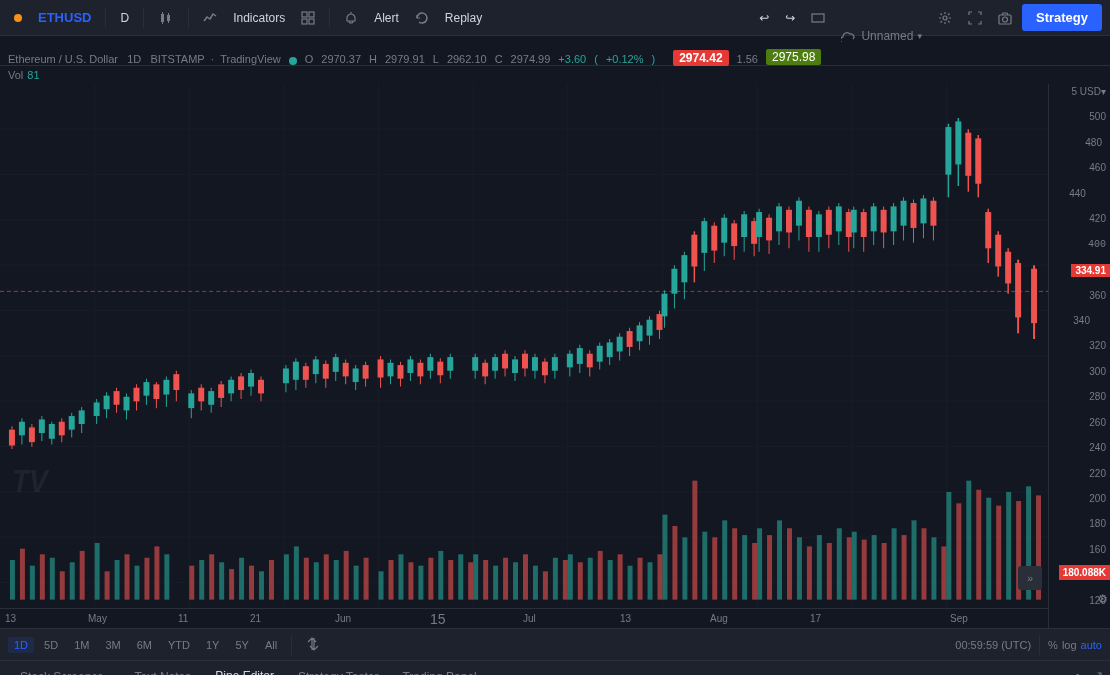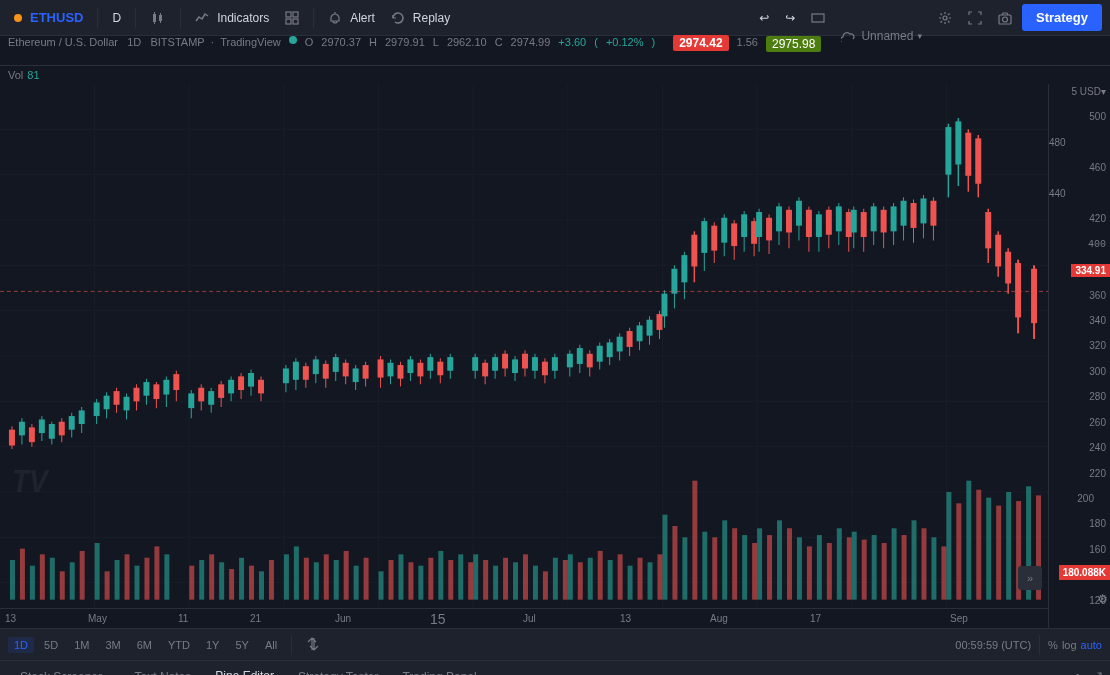--- a/index.html
+++ b/index.html
@@ -20,21 +20,21 @@
       background: #1e222d;
       border-bottom: 1px solid #2a2e39;
       display: flex;
       align-items: center;
       padding: 0 8px;
       gap: 4px;
     }
     .toolbar-item {
       display: flex;
       align-items: center;
-      gap: 8px;
+      gap: 16px;
       padding: 4px 6px;
       border-radius: 3px;
       cursor: pointer;
       color: #d1d4dc;
       font-size: 12px;
       white-space: nowrap;
     }
     .toolbar-symbol {
       color: #2962ff;
       font-weight: 700;
@@ -61,21 +61,21 @@
     .cloud-save {
       display: flex; align-items: center; gap: 4px;
       color: #787b86; font-size: 12px; cursor: pointer; margin-top: 36px;
     }
 
     
     .price-bar {
       height: 30px;
       background: #131722;
       display: flex;
-      align-items: flex-start;
+      align-items: flex-end;
       padding: 0 8px;
       gap: 8px;
       border-bottom: 1px solid #2a2e39;
     }
     .price-label { color: #787b86; font-size: 11px; }
     .price-current {
       background: #e53935;
       color: #fff;
       padding: 1px 6px;
       border-radius: 2px;
@@ -647,37 +647,37 @@
       <span style="position:absolute;left:620px;color:#787b86;font-size:10px;">13</span>
       <span style="position:absolute;left:710px;color:#787b86;font-size:10px;">Aug</span>
       <span style="position:absolute;left:810px;color:#787b86;font-size:10px;">17</span>
       <span style="position:absolute;left:950px;color:#787b86;font-size:10px;">Sep</span>
     </div>
   </div>
 
   <div style="width:62px;background:#131722;border-left:1px solid #2a2e39;position:relative;display:flex;flex-direction:column;justify-content:space-between;padding:2px 0 22px 0;">
     <span style="color:#787b86;font-size:10px;text-align:right;padding-right:4px;">5 USD▾</span>
     <span style="color:#787b86;font-size:10px;text-align:right;padding-right:4px;">500</span>
-    <span style="color:#787b86;font-size:10px;text-align:left;padding-right:8px;">480</span>
+    <span style="color:#787b86;font-size:10px;text-align:right;padding-right:8px;">480</span>
     <span style="color:#787b86;font-size:10px;text-align:right;padding-right:4px;">460</span>
-    <span style="color:#787b86;font-size:10px;text-align:left;padding-right:4px;">440</span>
+    <span style="color:#787b86;font-size:10px;text-align:center;padding-right:4px;">440</span>
     <span style="color:#787b86;font-size:10px;text-align:right;padding-right:4px;">420</span>
     <span style="color:#787b86;font-size:10px;text-align:right;padding-right:4px;font-family:Liberation Mono, monospace;">400</span>
     <span style="color:#787b86;font-size:10px;text-align:right;padding-right:4px;">380</span>
     <span style="color:#787b86;font-size:10px;text-align:right;padding-right:4px;">360</span>
-    <span style="color:#787b86;font-size:10px;text-align:right;padding-right:4px;">340</span>
+    <span style="color:#787b86;font-size:10px;text-align:right;padding-right:20px;">340</span>
 
     <div style="position:absolute;right:0;top:180px;background:#e53935;color:#fff;font-size:10px;padding:1px 4px;font-weight:600;z-index:10;">334.91</div>
     <span style="color:#787b86;font-size:10px;text-align:right;padding-right:4px;">320</span>
     <span style="color:#787b86;font-size:10px;text-align:right;padding-right:4px;">300</span>
     <span style="color:#787b86;font-size:10px;text-align:right;padding-right:4px;">280</span>
     <span style="color:#787b86;font-size:10px;text-align:right;padding-right:4px;">260</span>
     <span style="color:#787b86;font-size:10px;text-align:right;padding-right:4px;">240</span>
     <span style="color:#787b86;font-size:10px;text-align:right;padding-right:4px;">220</span>
-    <span style="color:#787b86;font-size:10px;text-align:right;padding-right:16px;">200</span>
+    <span style="color:#787b86;font-size:10px;text-align:right;padding-right:4px;">200</span>
 
     <div style="position:absolute;right:0;bottom:48px;background:#e53935;color:#fff;font-size:10px;padding:2px 4px;font-weight:600;">180.088K</div>
     <span style="color:#787b86;font-size:10px;text-align:right;padding-right:4px;">180</span>
     <span style="color:#787b86;font-size:10px;text-align:right;padding-right:4px;">160</span>
     <span style="color:#787b86;font-size:10px;text-align:right;padding-right:4px;">140</span>
     <span style="color:#787b86;font-size:10px;text-align:right;padding-right:4px;">120</span>
 
     <div style="position:absolute;bottom:22px;right:2px;color:#787b86;cursor:pointer;font-size:12px;">⚙</div>
   </div>
 </div>

